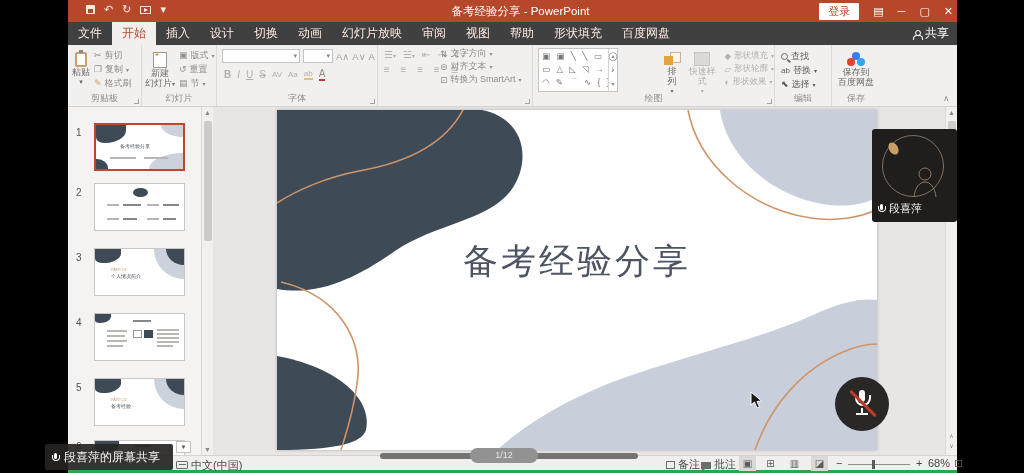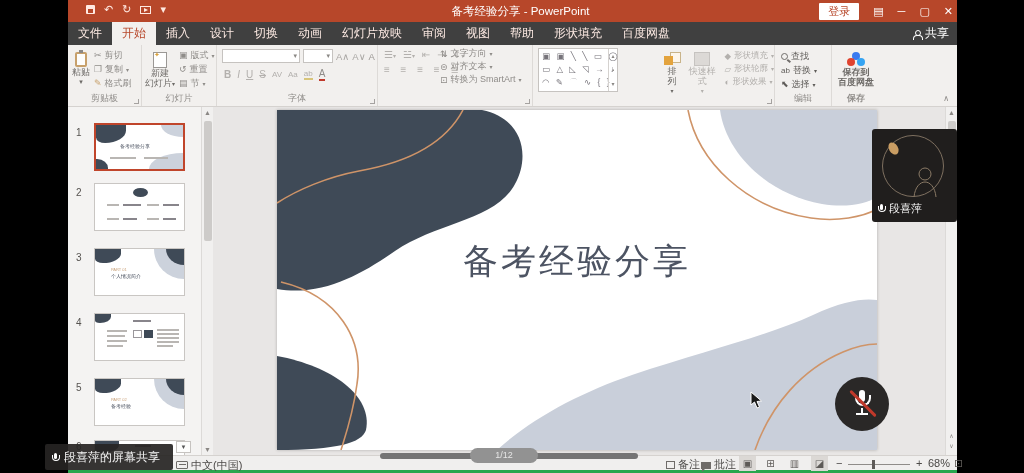--- a/index.html
+++ b/index.html
@@ -293,20 +293,21 @@
               <span>形状轮廓</span>
               <span style="font-size:6px;">▾</span>
             </div>
           <div class="srow dis" style="height:13px;font-size:8.5px;">
               <span>◐</span>
               <span>形状效果</span>
               <span style="font-size:6px;">▾</span>
             </div>
         </div>
       </div>
+      <div class="grp-label">绘图</div>
       <span class="dlg"></span>
     </div>
 
     <div class="grp" style="left:707px;width:57px;">
       <div style="padding:4px 0 0 6px;">
         <div class="srow" style="color:#5f5c59;">
             <span class="mag"></span>
             <span>查找</span>
           </div>
         <div class="srow" style="color:#5f5c59;">
@@ -316,21 +317,21 @@
           </div>
         <div class="srow" style="color:#5f5c59;">
             <span>⬉</span>
             <span>选择</span>
             <span style="font-size:6px;">▾</span>
           </div>
       </div>
       <div class="grp-label">编辑</div>
     </div>
 
-    <div class="grp" style="left:764px;width:48px;border-right:none;font-weight:bold;">
+    <div class="grp" style="left:764px;width:48px;border-right:none;">
       <div class="bigbtn" style="margin:3px auto 0;">
         <span class="baidu">
             <i class="b1"></i>
             <i class="b2"></i>
             <i class="b3"></i>
           </span>
         <span>保存到</span>
         <span>百度网盘</span>
       </div>
       <div class="grp-label">保存</div>

